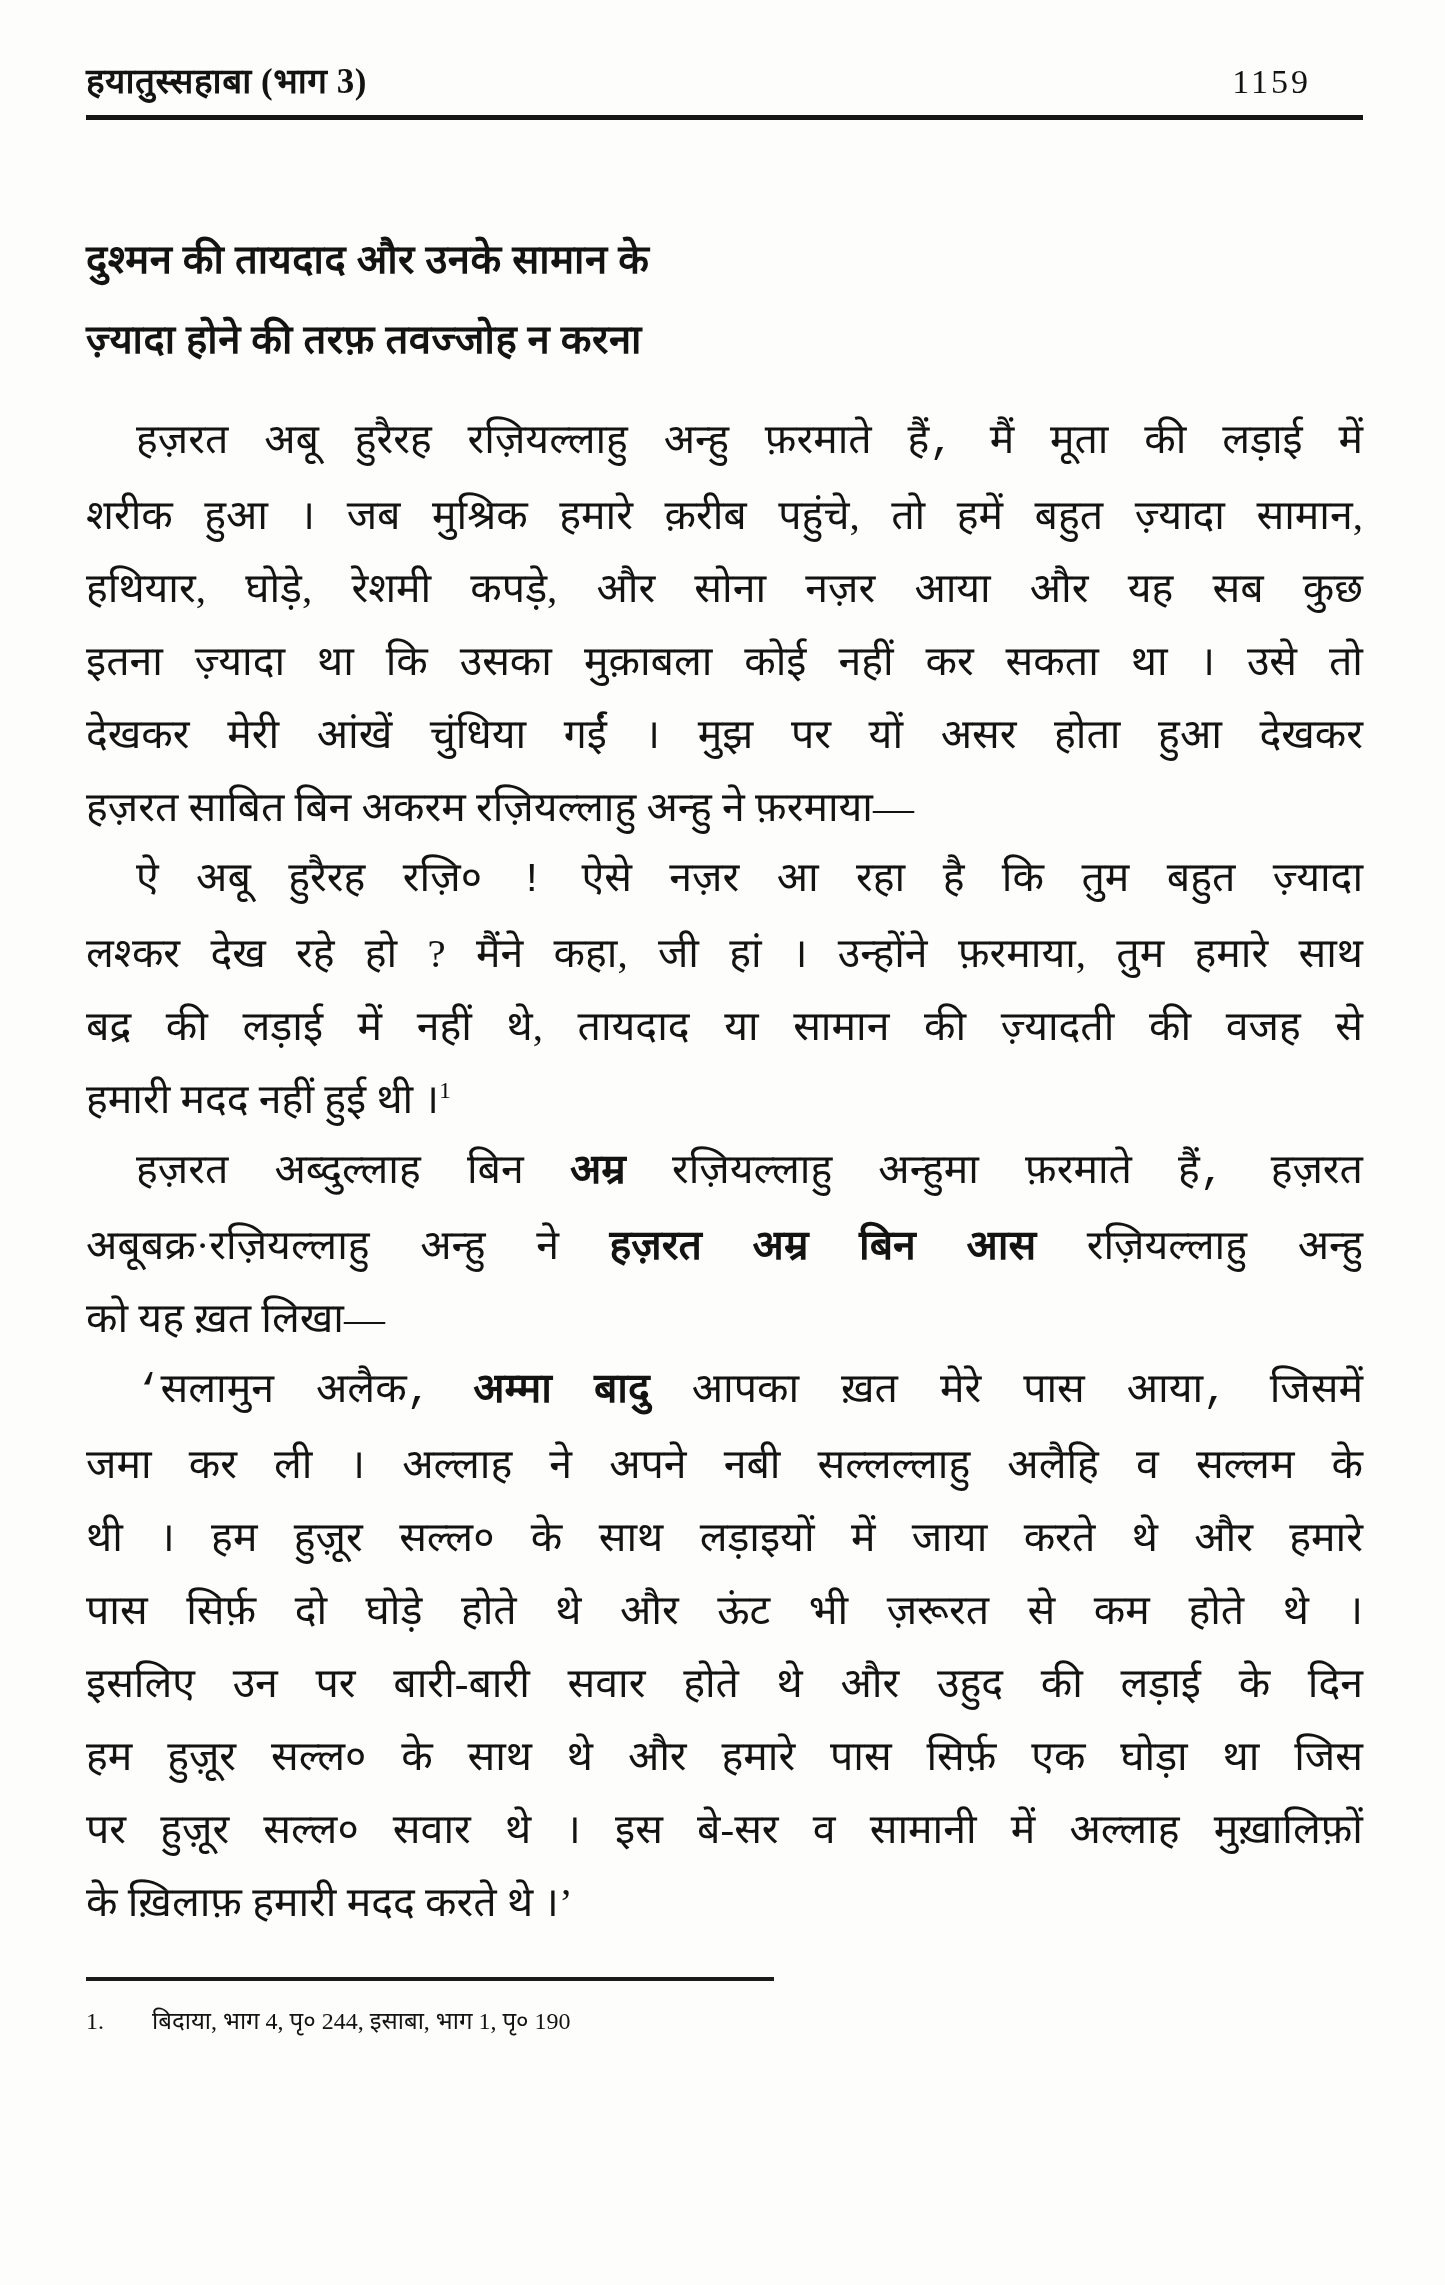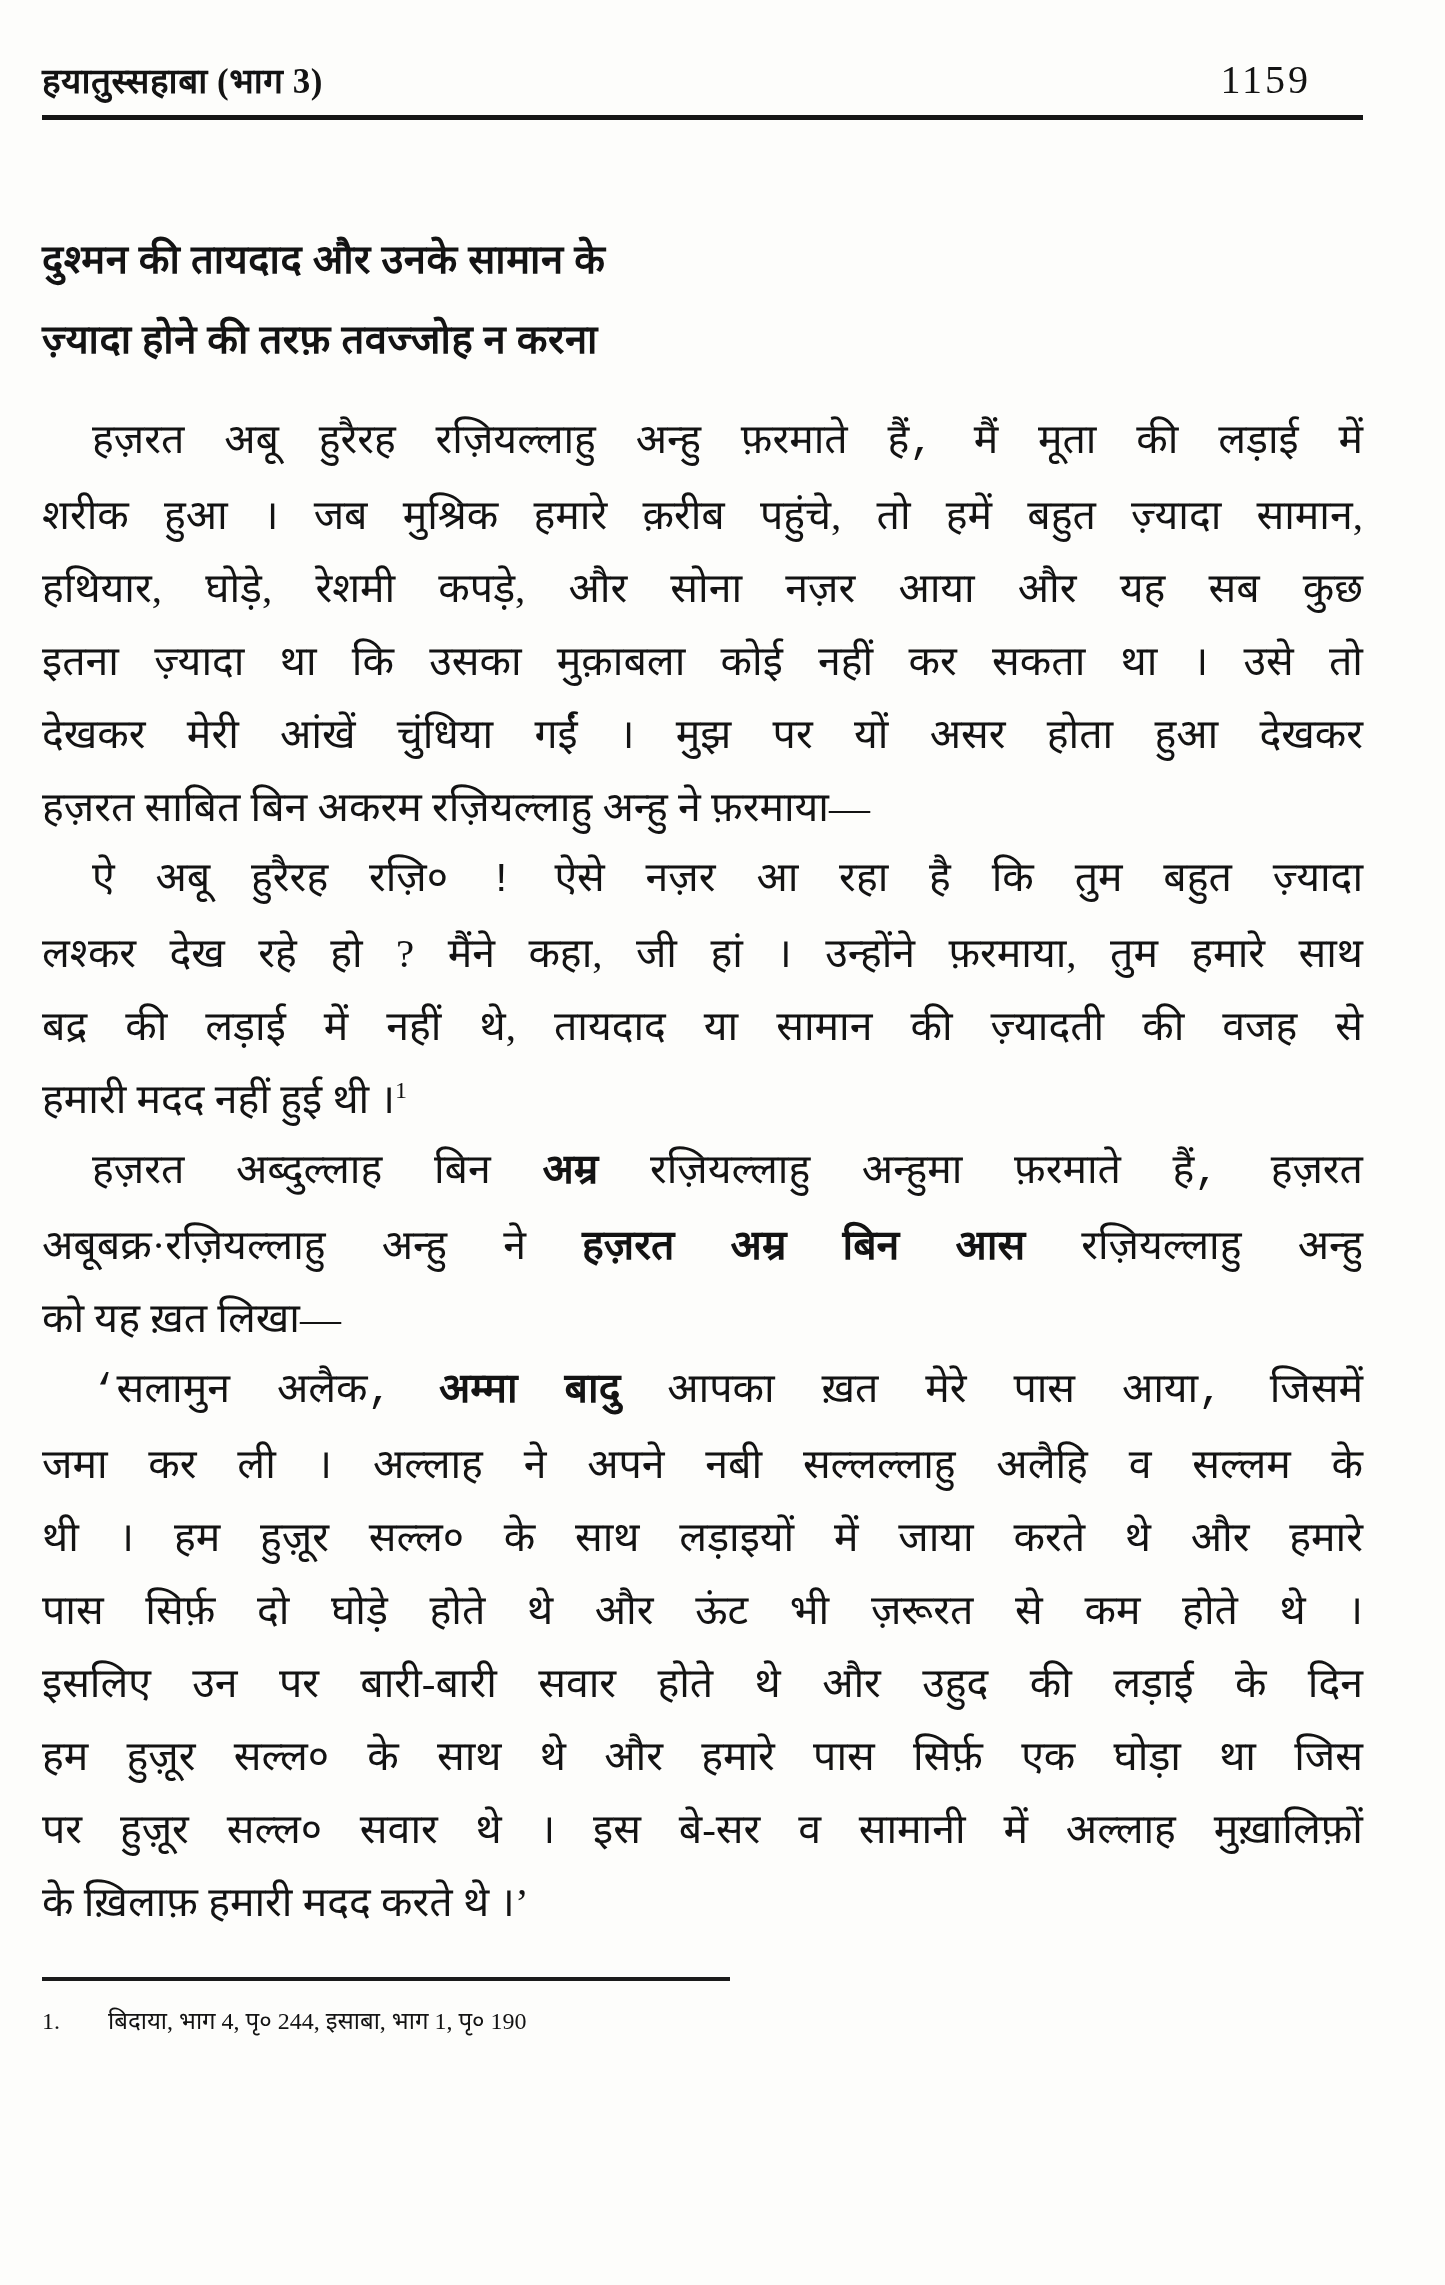--- a/index.html
+++ b/index.html
@@ -3,37 +3,37 @@
 <meta charset="utf-8">
 <style>
   html, body { margin: 0; padding: 0; }
   body { background: #ffffff; }
   .page {
     position: relative;
     width: 1445px;
     height: 2285px;
     box-sizing: border-box;
     background: #fdfdfb;
-    padding: 56px 82px 0 42px;
+    padding: 56px 82px 0 86px;
     font-family: "Liberation Serif", "DejaVu Serif", serif;
     color: #131313;
     overflow: hidden;
   }
   .header {
     display: flex;
     justify-content: space-between;
     align-items: baseline;
   }
   .book-title {
     font-weight: bold;
     font-size: 35px;
     letter-spacing: 0.5px;
   }
   .page-number {
-    font-size: 40px;
+    font-size: 34px;
     letter-spacing: 3px;
     margin-right: 52px;
   }
   .header-rule {
     height: 5px;
     background: #161616;
     margin-top: 12px;
   }
   .heading {
     margin: 100px 0 0 0;

